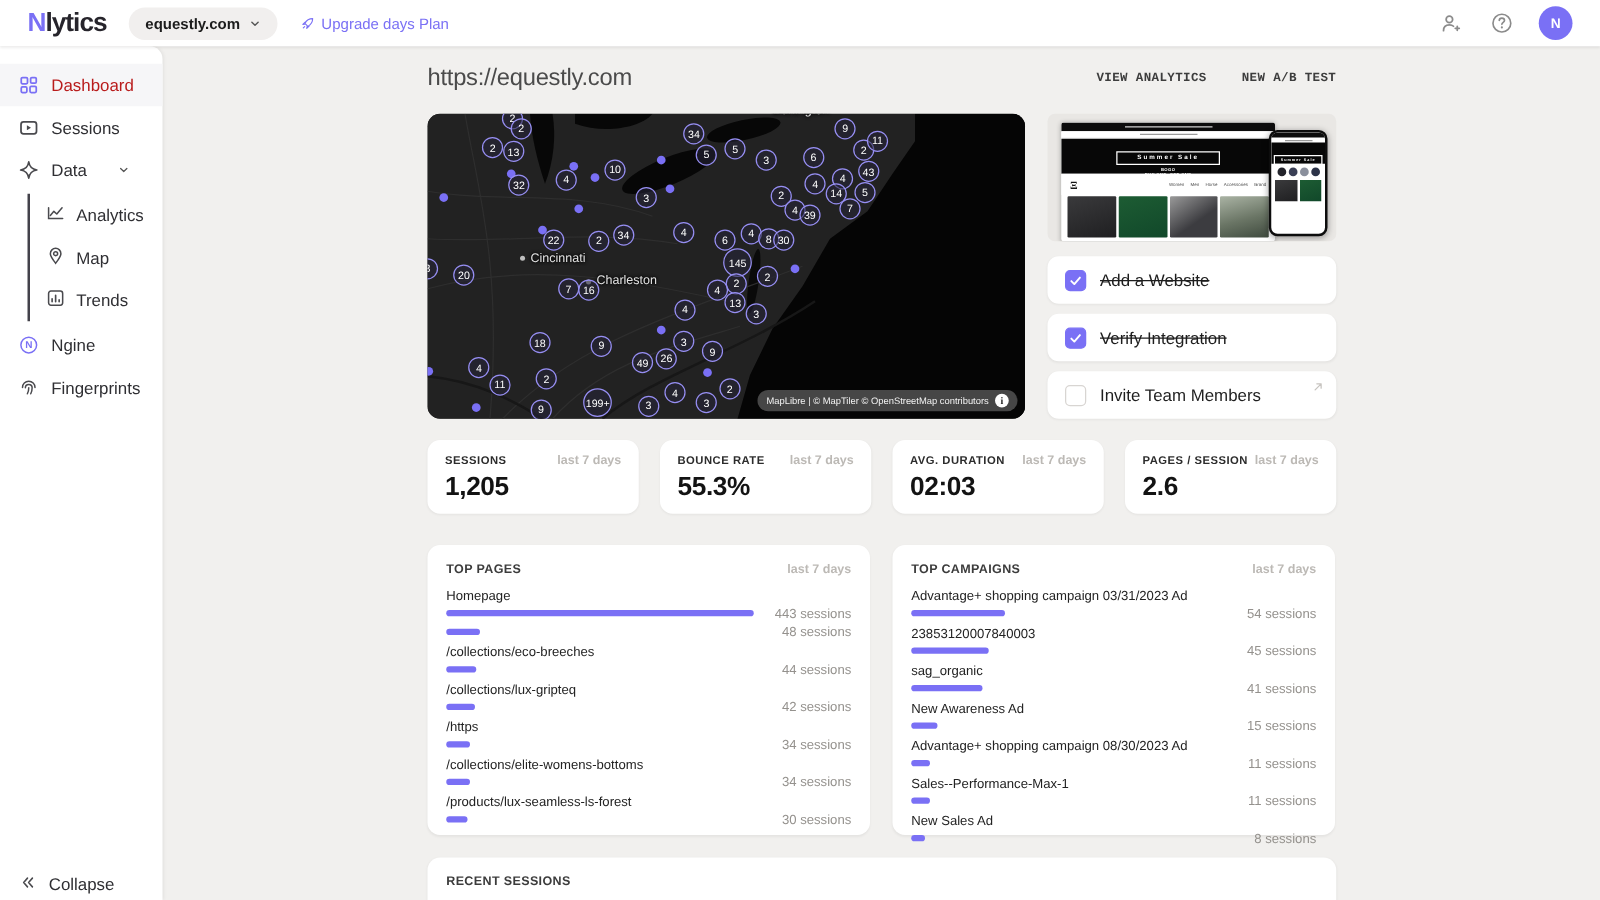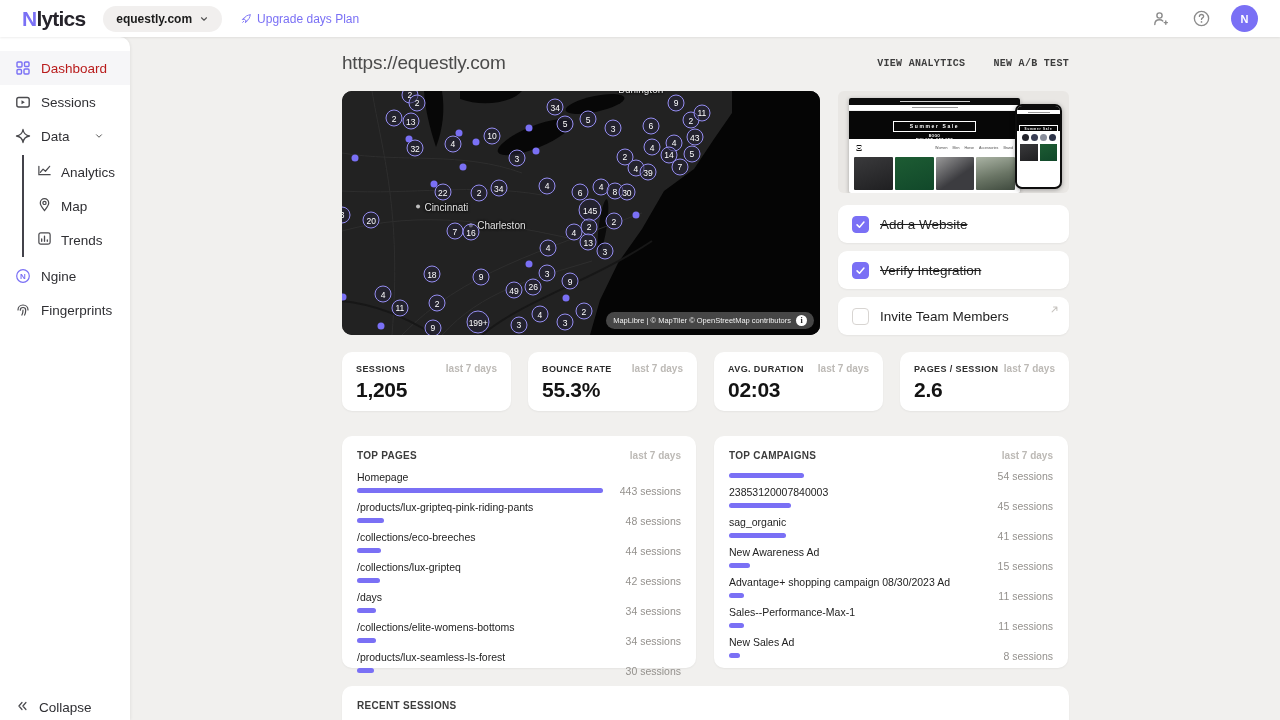--- a/index.html
+++ b/index.html
@@ -485,42 +485,41 @@
   </div>
   <div class="list-rows">
       <div class="list-row">
         <div class="row-label">Homepage</div>
         <div class="row-line">
           <span class="row-bar" style="width: 76%;"></span>
           <span class="row-value">443 sessions</span>
         </div>
       </div>
       <div class="list-row">
-        <div class="row-label">/products/lux-gripteq-pink-riding-pants</div>
         <div class="row-line">
           <span class="row-bar" style="width: 8.23476%;"></span>
           <span class="row-value">48 sessions</span>
         </div>
       </div>
       <div class="list-row">
         <div class="row-label">/collections/eco-breeches</div>
         <div class="row-line">
           <span class="row-bar" style="width: 7.54853%;"></span>
           <span class="row-value">44 sessions</span>
         </div>
       </div>
       <div class="list-row">
         <div class="row-label">/collections/lux-gripteq</div>
         <div class="row-line">
           <span class="row-bar" style="width: 7.20542%;"></span>
           <span class="row-value">42 sessions</span>
         </div>
       </div>
       <div class="list-row">
-        <div class="row-label">/days</div>
+        <div class="row-label">/https</div>
         <div class="row-line">
           <span class="row-bar" style="width: 5.83296%;"></span>
           <span class="row-value">34 sessions</span>
         </div>
       </div>
       <div class="list-row">
         <div class="row-label">/collections/elite-womens-bottoms</div>
         <div class="row-line">
           <span class="row-bar" style="width: 5.83296%;"></span>
           <span class="row-value">34 sessions</span>
@@ -535,20 +534,21 @@
       </div>
     </div>
 </div>
 <div class="list-card" style="left:714px">
   <div class="list-head">
     <span class="list-title">TOP CAMPAIGNS</span>
     <span class="list-period">last 7 days</span>
   </div>
   <div class="list-rows">
       <div class="list-row">
+        <div class="row-label">Advantage+ shopping campaign 03/31/2023 Ad</div>
         <div class="row-line">
           <span class="row-bar" style="width: 23%;"></span>
           <span class="row-value">54 sessions</span>
         </div>
       </div>
       <div class="list-row">
         <div class="row-label">23853120007840003</div>
         <div class="row-line">
           <span class="row-bar" style="width: 19.1667%;"></span>
           <span class="row-value">45 sessions</span>

